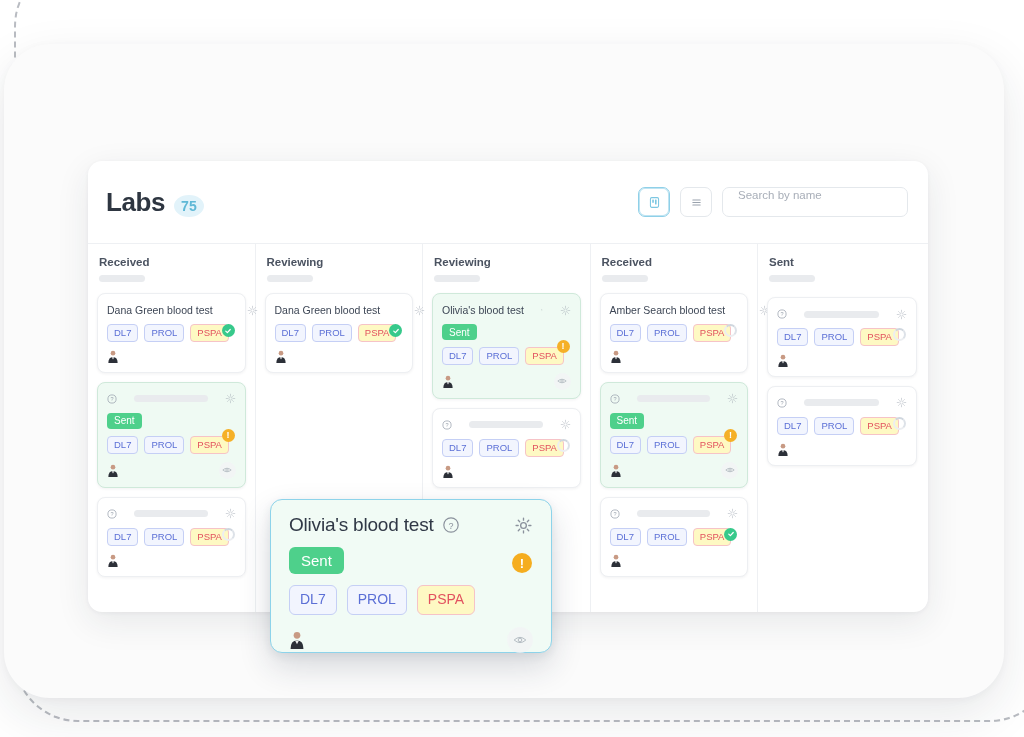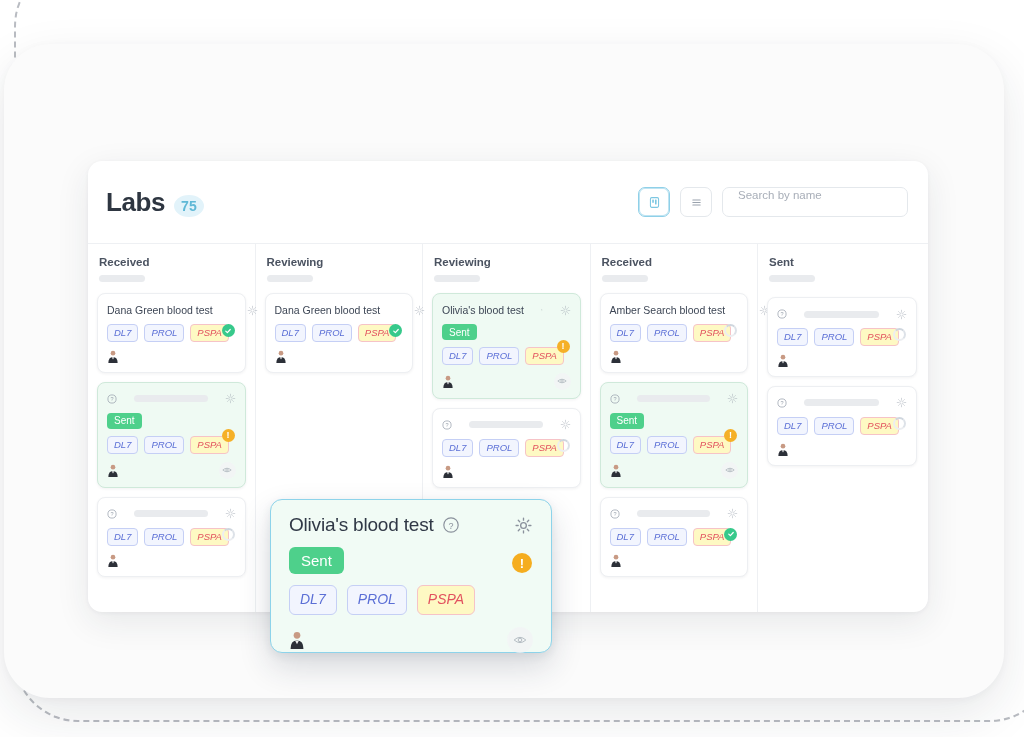--- a/index.html
+++ b/index.html
@@ -151,21 +151,20 @@
     border-radius: 4px;
     margin-top: 7px;
   }
   .tag-row { display: flex; gap: 6px; margin-top: 7px; }
   .tag {
     font-size: 9.5px;
     padding: 2px 6px;
     border-radius: 4px;
     border: 1px solid;
     line-height: 1.25;
-    font-style: italic;
   }
   .tag.blue { color:#5b6fd6; border-color:#c5cff5; background:#f2f5fe; }
   .tag.red  { color:#e2525f; border-color:#f6c3c7; background:#fef9c3; }
 
   .card-bottom {
     display: flex; align-items: center;
     margin-top: 8px; min-height: 14px;
   }
   .avatar { width: 12px; height: 13px; flex-shrink:0; }
   .eye-btn {

